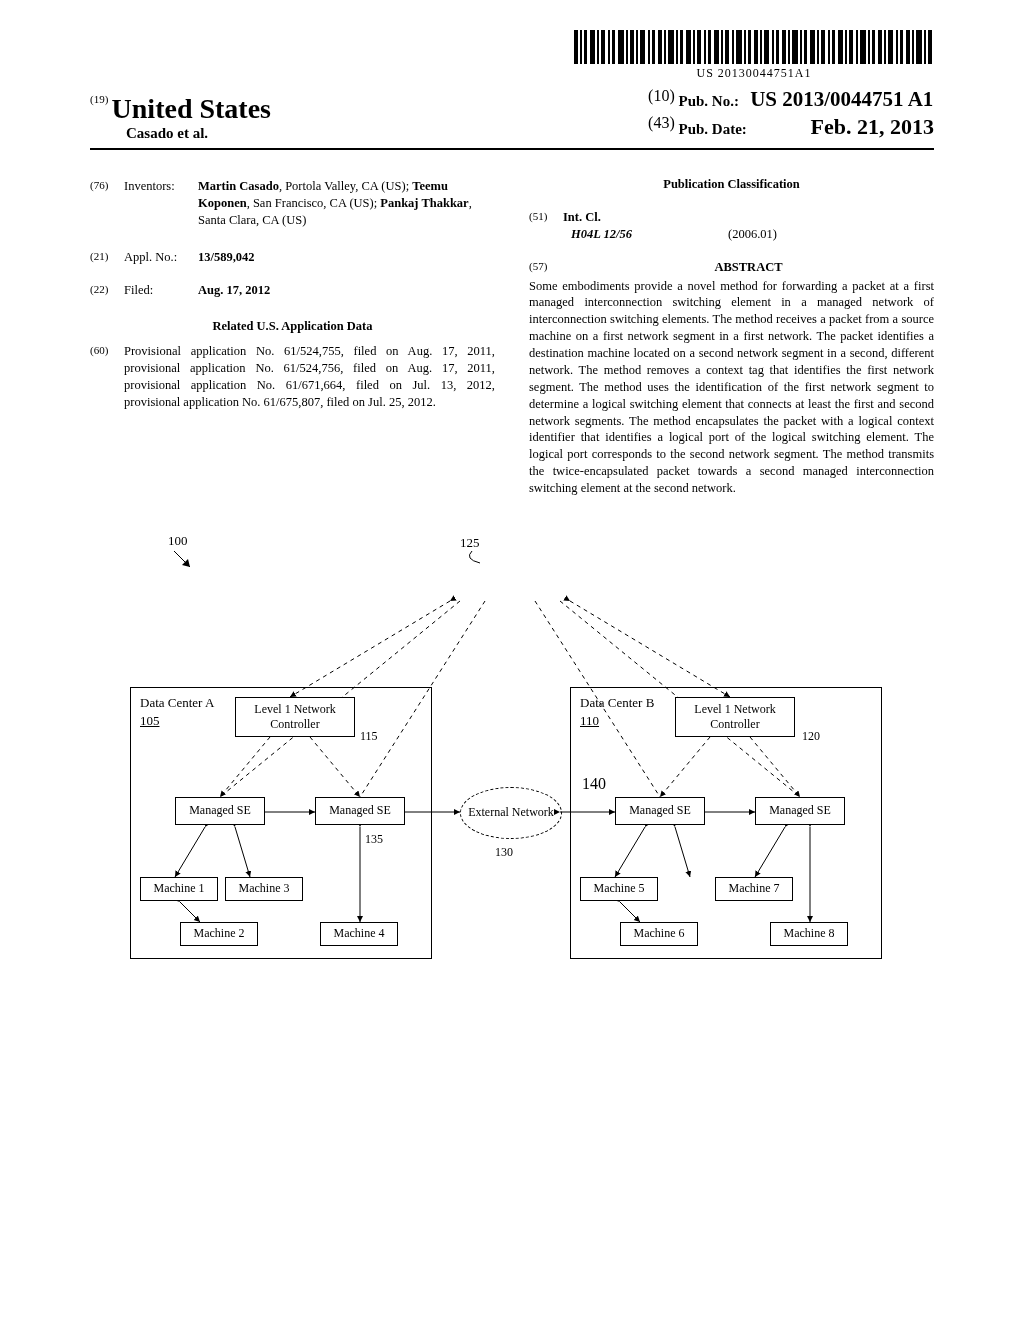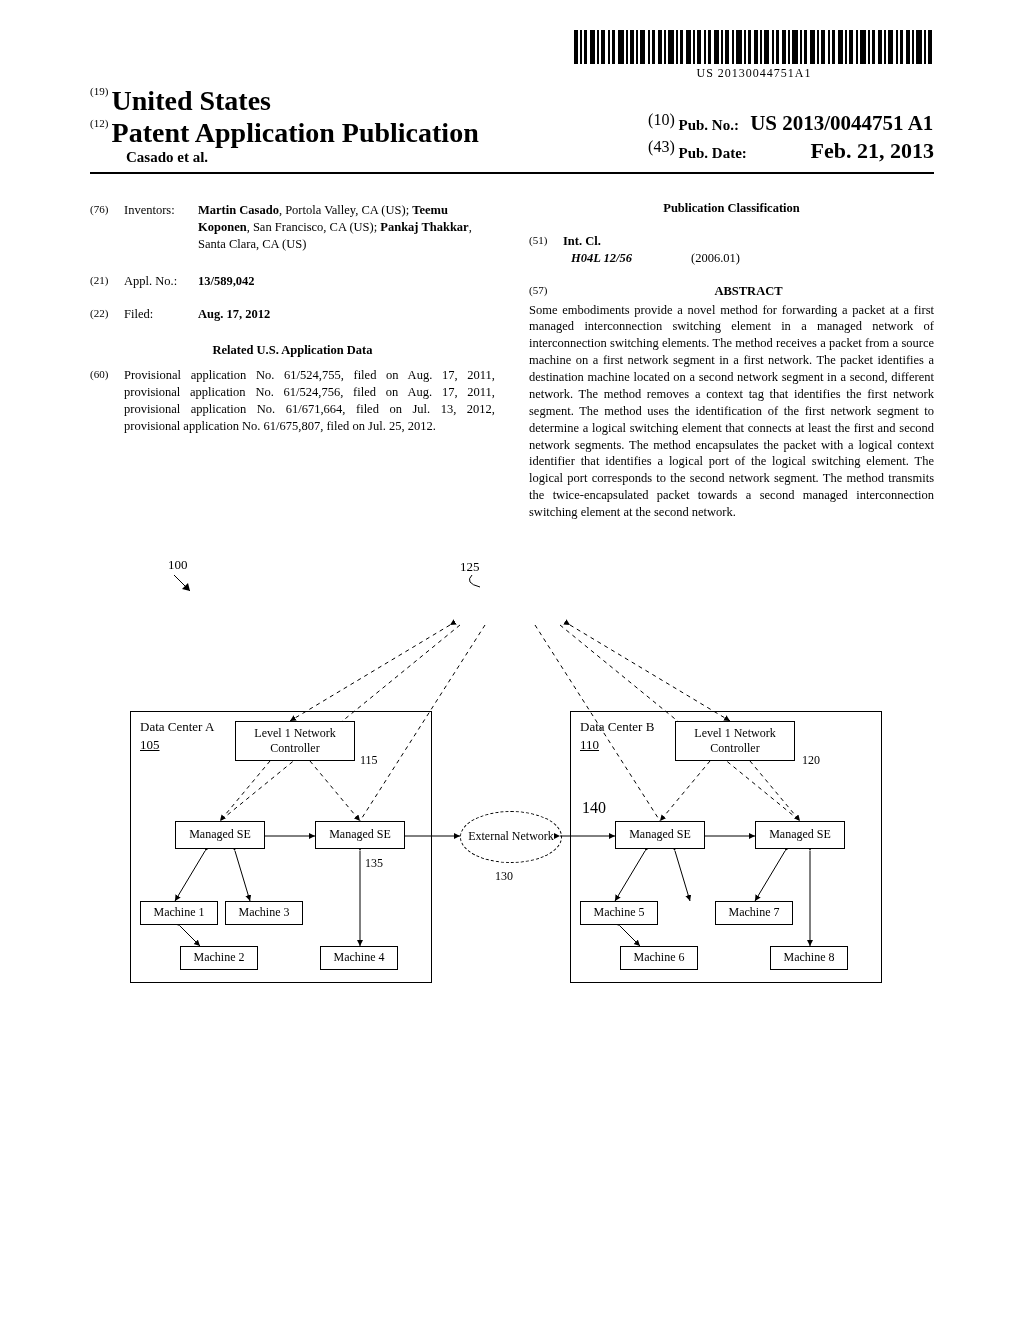--- a/index.html
+++ b/index.html
@@ -54,21 +54,21 @@
   }
   .col { flex: 1; }
   .field { display: flex; margin: 8px 0; }
   .field .num { width: 34px; font-size: 11px; }
   .field .label { width: 74px; }
   .field .val { flex: 1; }
   .title-54 { text-transform: uppercase; font-weight: bold; }
   .section-hdr { font-weight: bold; text-align: center; margin: 14px 0 6px; }
   .related-hdr { font-weight: bold; text-align: center; margin: 20px 0 8px; }
   .abstract-hdr { font-weight: bold; text-align: center; }
-  .int-cl-line { display: flex; }
+  .int-cl-line { display: flex; gap: 37px; }
   .int-cl-line .code { font-style: italic; font-weight: bold; width: 120px; padding-left: 8px;}
   .us-cl-line { display:flex; }
   .us-cl-dots { flex:1; border-bottom: 1px dotted #000; height: 10px; margin: 0 6px; }
   .abstract-text { text-align: justify; }
 
   .figure-area {
     margin-top: 30px;
     position: relative;
     height: 470px;
   }
@@ -173,21 +173,20 @@
         <rect x="350" y="0" width="2" height="34" fill="#000"></rect>
           <rect x="354" y="0" width="4" height="34" fill="#000"></rect>
       </svg>
       <div class="barcode-text">US 20130044751A1</div>
     </div>
   </div>
 
   <div class="header-row">
     <div class="header-left">
       <div><span class="sup">(19)</span> <span class="us-title">United States</span></div>
-      <div><span class="sup">(12)</span> <span class="pub-title">Patent Application Publication</span></div>
       <div class="authors-line">Casado et al.</div>
     </div>
     <div class="header-right">
       <div class="row"><span class="sup">(10)</span> <b>Pub. No.:</b>&nbsp;&nbsp; <span class="pub-num">US 2013/0044751 A1</span></div>
       <div class="row"><span class="sup">(43)</span> <b>Pub. Date:</b> <span style="display:inline-block;width:60px"></span><span class="pub-date-val">Feb. 21, 2013</span></div>
     </div>
   </div>
 
   <div class="two-col">
     <div class="col">

